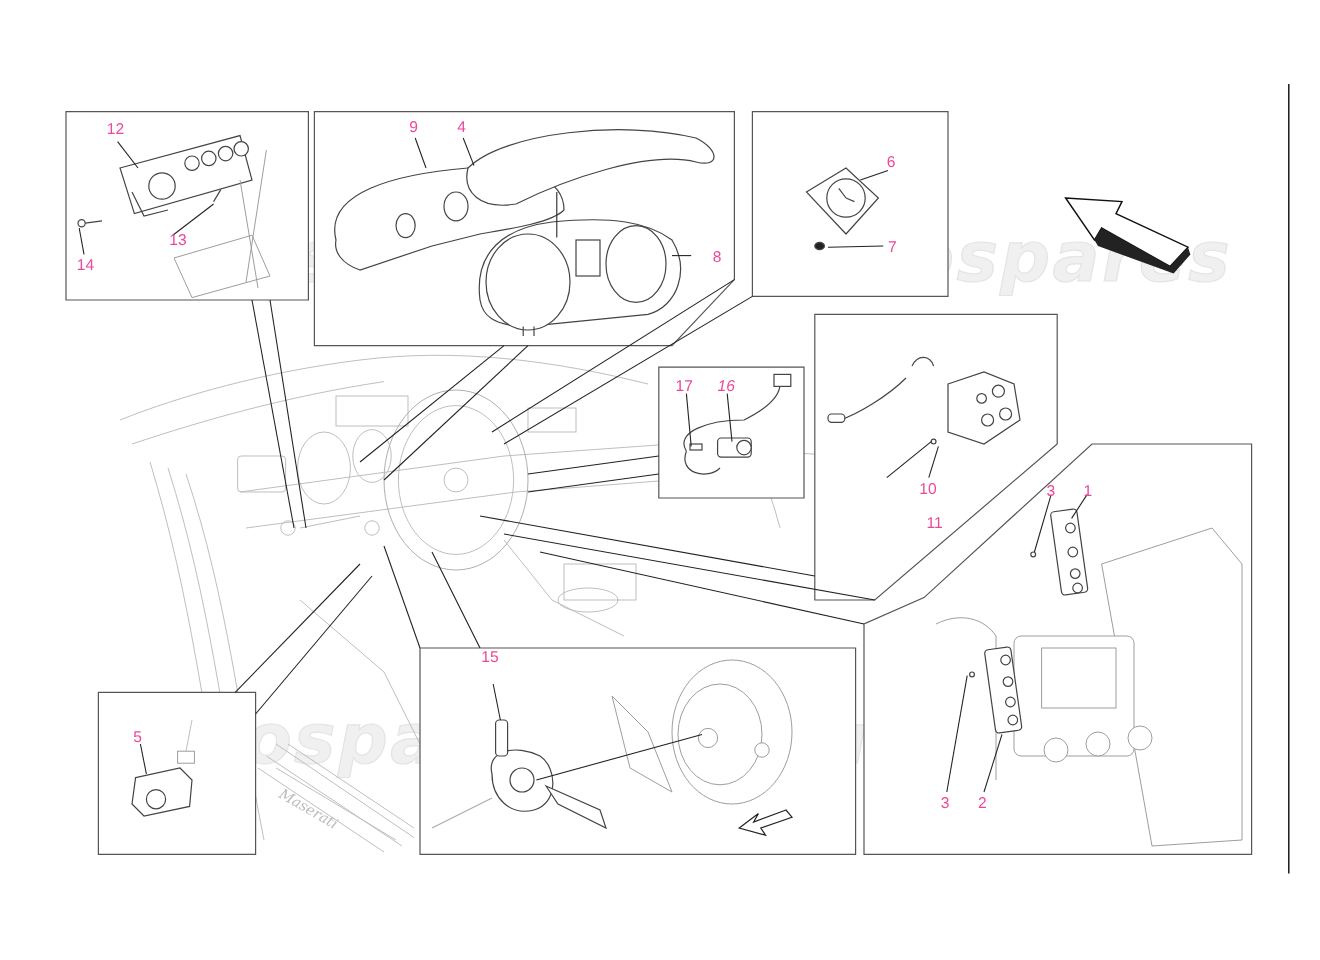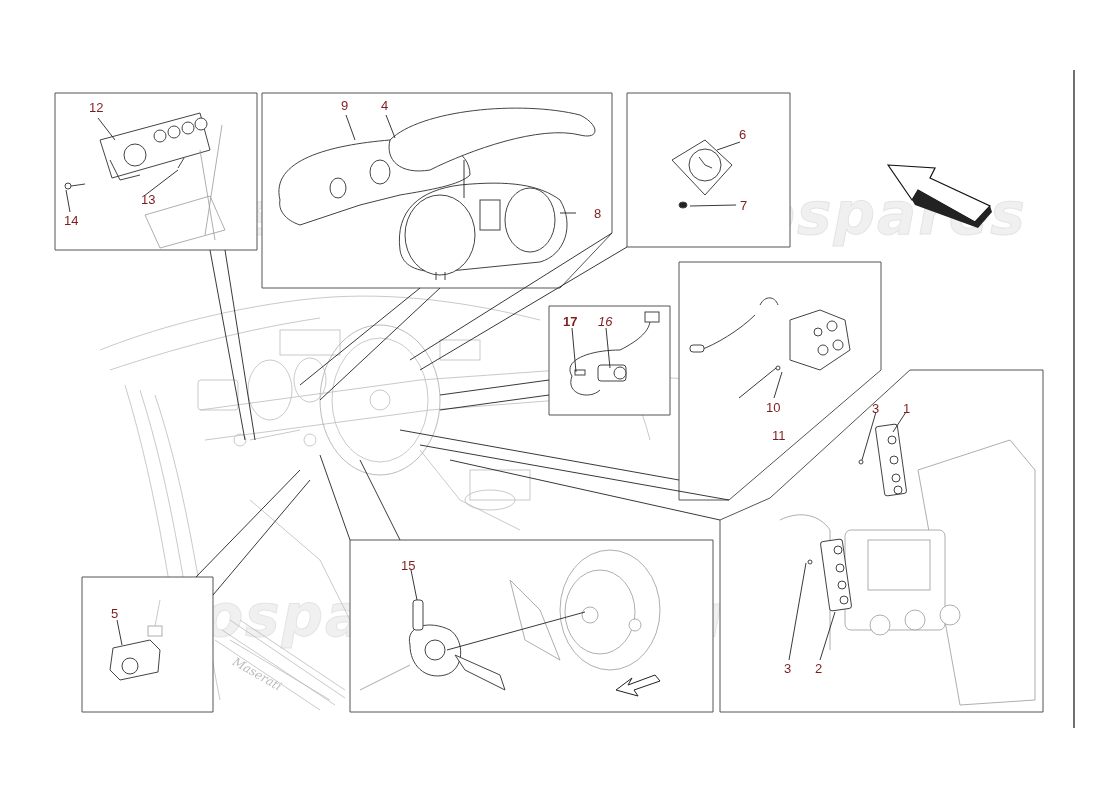--- a/index.html
+++ b/index.html
@@ -1,18 +1,18 @@
 <!DOCTYPE html>
 <html><head>
 <meta charset="utf-8">
 <style>
   html,body{margin:0;padding:0;background:#ffffff;}
   body{width:1100px;height:800px;position:relative;overflow:hidden;font-family:"Liberation Sans",sans-serif;}
   #stage{position:absolute;left:0;top:0;width:1100px;height:800px;}
-  .lbl{position:absolute;font-family:"Liberation Sans",sans-serif;font-size:13px;color:#7f1d1d;line-height:1;white-space:nowrap;}
+  .lbl{position:absolute;font-family:"Liberation Sans",sans-serif;font-size:13px;color:#ec4899;line-height:1;white-space:nowrap;}
   .wm{position:absolute;font-family:"DejaVu Sans",sans-serif;font-style:italic;font-weight:bold;font-size:58px;letter-spacing:2px;color:#f0f0f0;-webkit-text-stroke:1px #e4e4e4;white-space:nowrap;pointer-events:none;}
   svg{position:absolute;left:0;top:0;}
   .panel{fill:#fff;stroke:#555;stroke-width:1;}
   .lead{stroke:#222;stroke-width:0.9;fill:none;}
   .thin{stroke:#bbb;stroke-width:0.8;fill:none;}
   .part{stroke:#444;stroke-width:1;fill:#fff;}
   .partg{stroke:#999;stroke-width:0.8;fill:#fff;}
 </style>
 </head>
 <body>
@@ -229,25 +229,25 @@
   </svg>
 
   <span class="lbl" style="left:89px;top:101px;">12</span>
   <span class="lbl" style="left:129px;top:193px;margin-left:12px;">13</span>
   <span class="lbl" style="left:64px;top:214px;">14</span>
   <span class="lbl" style="left:341px;top:99px;">9</span>
   <span class="lbl" style="left:381px;top:99px;">4</span>
   <span class="lbl" style="left:594px;top:207px;">8</span>
   <span class="lbl" style="left:739px;top:128px;">6</span>
   <span class="lbl" style="left:740px;top:199px;">7</span>
-  <span class="lbl" style="left:563px;top:315px;font-weight:bold;">17</span>
+  <span class="lbl" style="left:563px;top:315px;">17</span>
   <span class="lbl" style="left:598px;top:315px;font-style:italic;">16</span>
   <span class="lbl" style="left:772px;top:401px;margin-top:28px;">11</span>
   <span class="lbl" style="left:766px;top:401px;">10</span>
   <span class="lbl" style="left:872px;top:402px;">3</span>
   <span class="lbl" style="left:903px;top:402px;">1</span>
   <span class="lbl" style="left:784px;top:662px;">3</span>
   <span class="lbl" style="left:815px;top:662px;">2</span>
-  <span class="lbl" style="left:401px;top:559px;text-align:right;">15</span>
+  <span class="lbl" style="left:401px;top:541px;text-align:right;">15</span>
   <span class="lbl" style="left:111px;top:607px;">5</span>
 
   <span class="lbl" style="left:230px;top:668px;font-family:'DejaVu Serif',serif;font-style:italic;font-size:12px;color:#bbb;transform:rotate(30deg);">Maserati</span>
 </div>
 
 </body></html>

